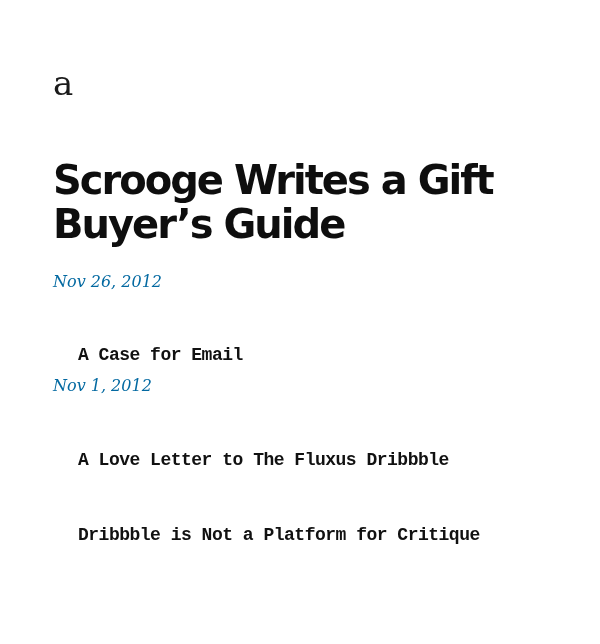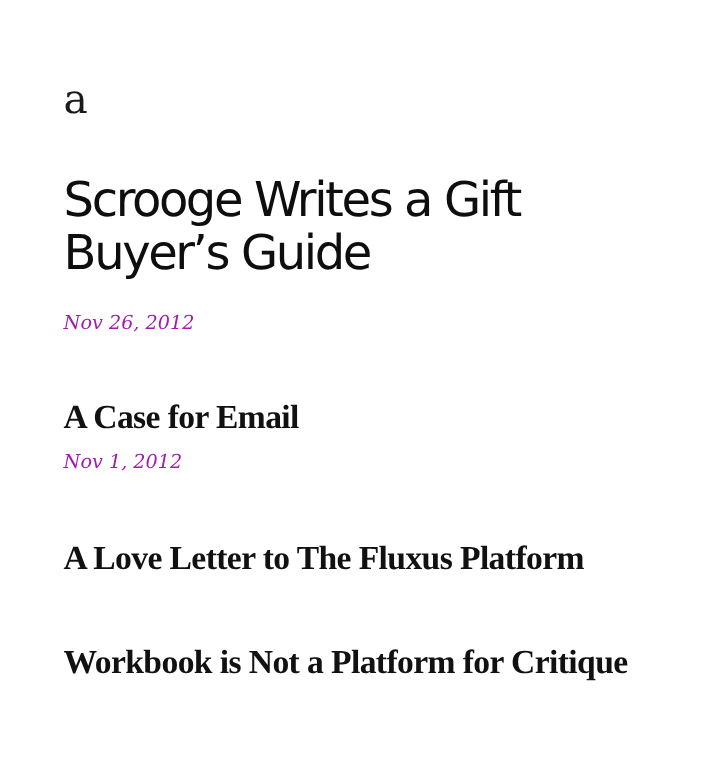--- a/index.html
+++ b/index.html
@@ -18,58 +18,59 @@
   .logo {
     display: inline-block;
     font-family: "DejaVu Serif", serif;
     font-size: 34px;
     line-height: 1.15;
     color: #1a1a1a;
     text-decoration: none;
     cursor: pointer;
   }
   .featured-title {
-    margin-top: 42px;
+    margin-top: 55px;
     max-width: 500px;
     font-family: "DejaVu Sans", sans-serif;
-    font-weight: normal;
+    font-weight: bold;
     font-size: 40px;
     line-height: 1.1;
     letter-spacing: -2px;
     color: #0e0e0e;
   }
   .featured-title a,
   .post-title a {
     color: inherit;
     text-decoration: none;
     cursor: pointer;
   }
   .post-date {
     font-family: "DejaVu Serif", serif;
     font-style: italic;
     font-size: 16px;
     line-height: 1.25;
-    color: #a21caf;
+    color: #0369a1;
   }
   .featured .post-date {
     margin-top: 26px;
   }
   .featured {
     margin-bottom: 53px;
   }
   .post {
     margin-bottom: 54px;
   }
   .post-title {
-    font-family: Liberation Serif, serif;
+    font-family: Liberation Mono, monospace;
     font-weight: bold;
-    font-size: 28px;
+    font-size: 18px;
     line-height: 1.2;
     letter-spacing: -0.5px;
     color: #111111;
+    margin-left: 25px;
   }
   .post .post-date {
     margin-top: 9px;
   }
 </style>
 </head>
 <body>
 
 <div class="page">
 
@@ -88,25 +89,25 @@
 
     <article class="post">
       <h2 class="post-title">
         <a>A Case for Email</a>
       </h2>
       <p class="post-date">Nov 1, 2012</p>
     </article>
 
     <article class="post">
       <h2 class="post-title">
-        <a>A Love Letter to The Fluxus Platform</a>
+        <a>A Love Letter to The Fluxus Dribbble</a>
       </h2>
     </article>
 
     <article class="post">
       <h2 class="post-title">
-        <a>Workbook is Not a Platform for Critique</a>
+        <a>Dribbble is Not a Platform for Critique</a>
       </h2>
     </article>
 
   </main>
 
 </div>
 
 </body></html>

